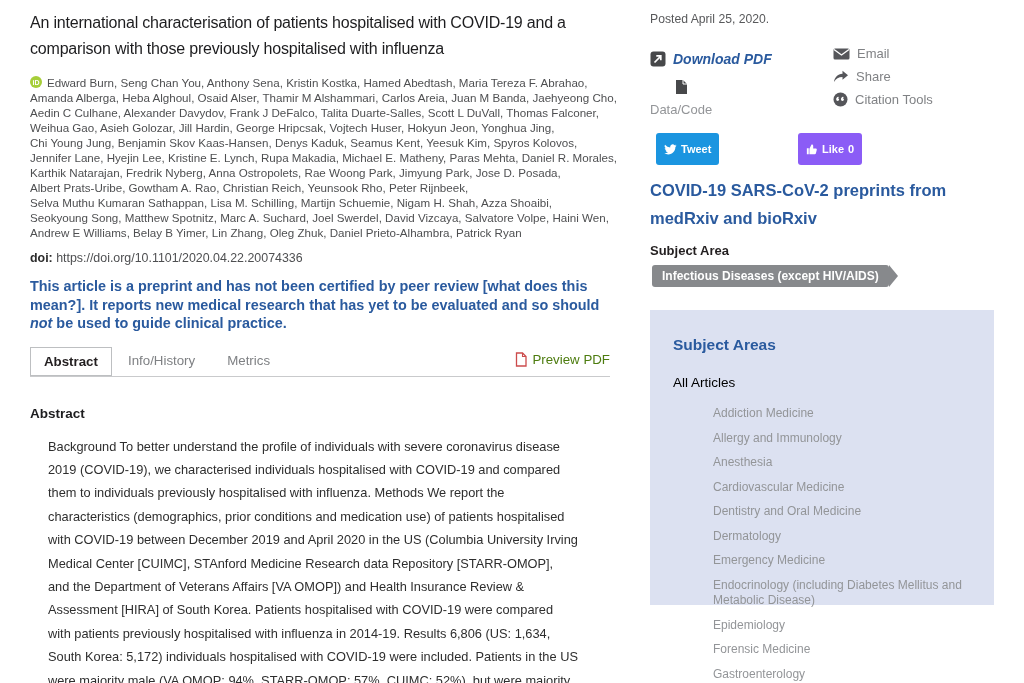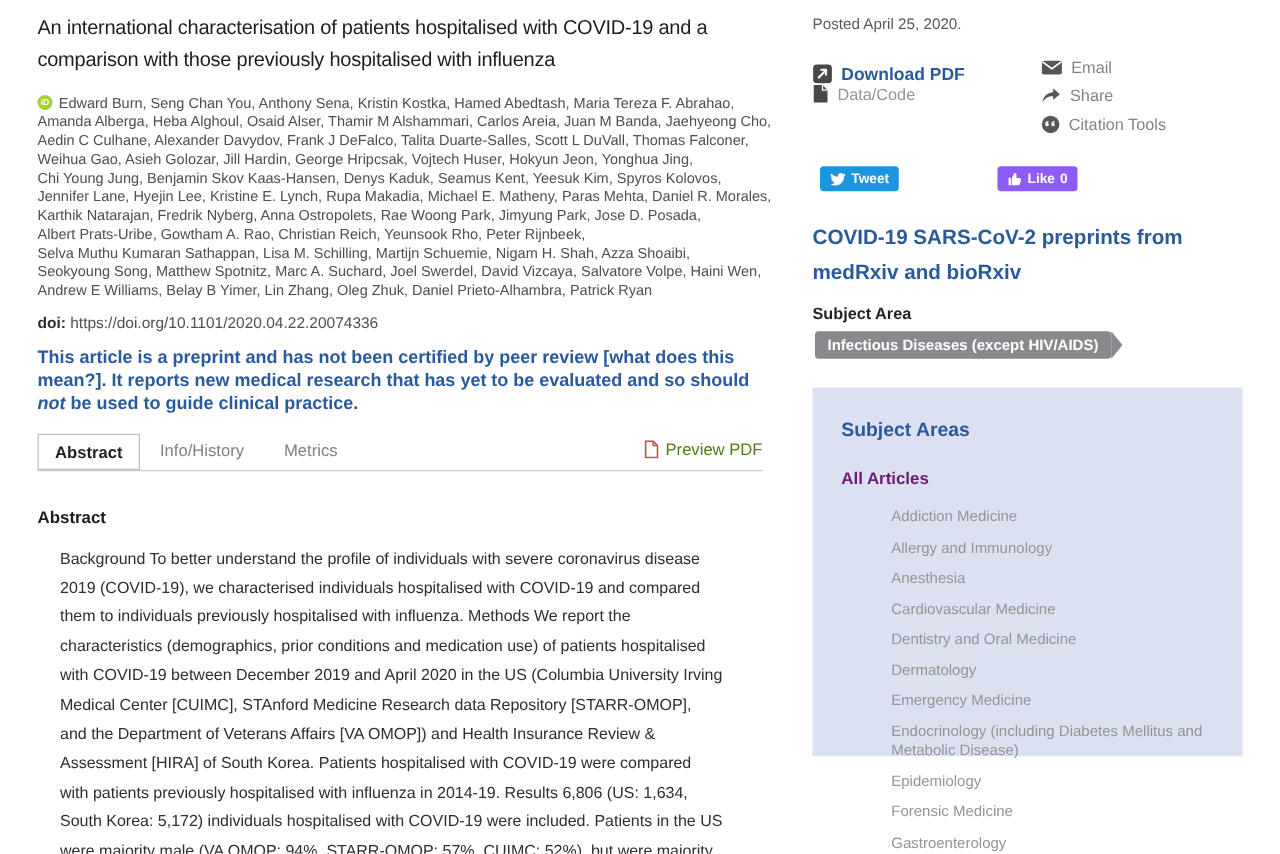--- a/index.html
+++ b/index.html
@@ -39,45 +39,45 @@
 
   .abs-heading { margin-top:29px; font-size:13.5px; font-weight:bold; color:#1d1d1f; }
   .abs-text { margin:14px 0 0 18px; width:530px; font-size:12.8px; line-height:23.4px; color:#2e2e2e; }
 
   
   .posted { position:absolute; left:650px; top:12px; font-size:12.2px; color:#58595b; }
 
   .action { position:absolute; display:flex; align-items:center; gap:7px; cursor:pointer; }
   .action .lbl { font-size:13px; color:#939598; }
   .dl-pdf { left:650px; top:51px; }
-  .dl-pdf .lbl { font-size:14px; font-weight:bold; color:#2a5a9e; }
-  .data-code { left:650px; top:67px; }
+  .dl-pdf .lbl { font-size:14px; font-weight:bold; color:#2a5a9e;font-style:italic; }
+  .data-code { left:650px; top:79px;flex-direction:column; }
   .act-email { left:833px; top:46px; }
   .act-share { left:833px; top:69px; }
   .act-cite  { left:833px; top:92px; }
   .act-email .lbl, .act-share .lbl, .act-cite .lbl { color:#808285; }
 
-  .btn-social { position:absolute; top:133px; height:20px; display:inline-flex; align-items:center; gap:4px;
+  .btn-social { position:absolute; top:133px; height:32px; display:inline-flex; align-items:center; gap:4px;
     border-radius:3px; color:#fff; font-size:11px; font-weight:bold; padding:0 8px; cursor:pointer; }
   .btn-tweet { left:656px; background:#1b95e0; }
   .btn-like  { left:758px; background:#8b5cf6;margin-left:40px; }
 
   .collection-heading { position:absolute; left:650px; top:176px; width:312px;
     font-size:16.5px; font-weight:bold; line-height:28px; color:#2a5a9e; cursor:pointer; }
 
   .subject-area-label { position:absolute; left:650px; top:243px; font-size:13px; font-weight:bold; color:#231f20; }
 
   .subject-tag { position:absolute; left:652px; top:265px; height:22px; background:#87898c; border-radius:3px;
     color:#fff; font-size:12px; font-weight:bold; line-height:22px; padding:0 10px; cursor:pointer; }
   .subject-tag::after { content:""; position:absolute; right:-9px; top:0;
     border-top:11px solid transparent; border-bottom:11px solid transparent; border-left:9px solid #87898c; }
 
   .subject-box { position:absolute; left:650px; top:310px; width:344px; height:295px; background:#dce1f1; padding:26px 0 0 23px; }
   .subject-box .box-heading { font-size:15.5px; font-weight:bold; color:#2a5a9e; }
-  .subject-box .all-articles { margin-top:21px; font-size:13.5px; font-weight:bold; color:#701a75; cursor:pointer; }
+  .subject-box .all-articles { margin-top:21px; font-size:13.5px; font-weight:normal; color:#000000; cursor:pointer; }
   .subject-list { list-style:none; margin-top:16px; padding-left:40px; }
   .subject-list li { font-size:12px; line-height:15.5px; color:#939598; margin-bottom:9px; width:272px; cursor:pointer; }
 
   .icon-svg { display:block; flex:0 0 auto; }
 </style>
 </head>
 <body>
 
 <div class="main">
 

